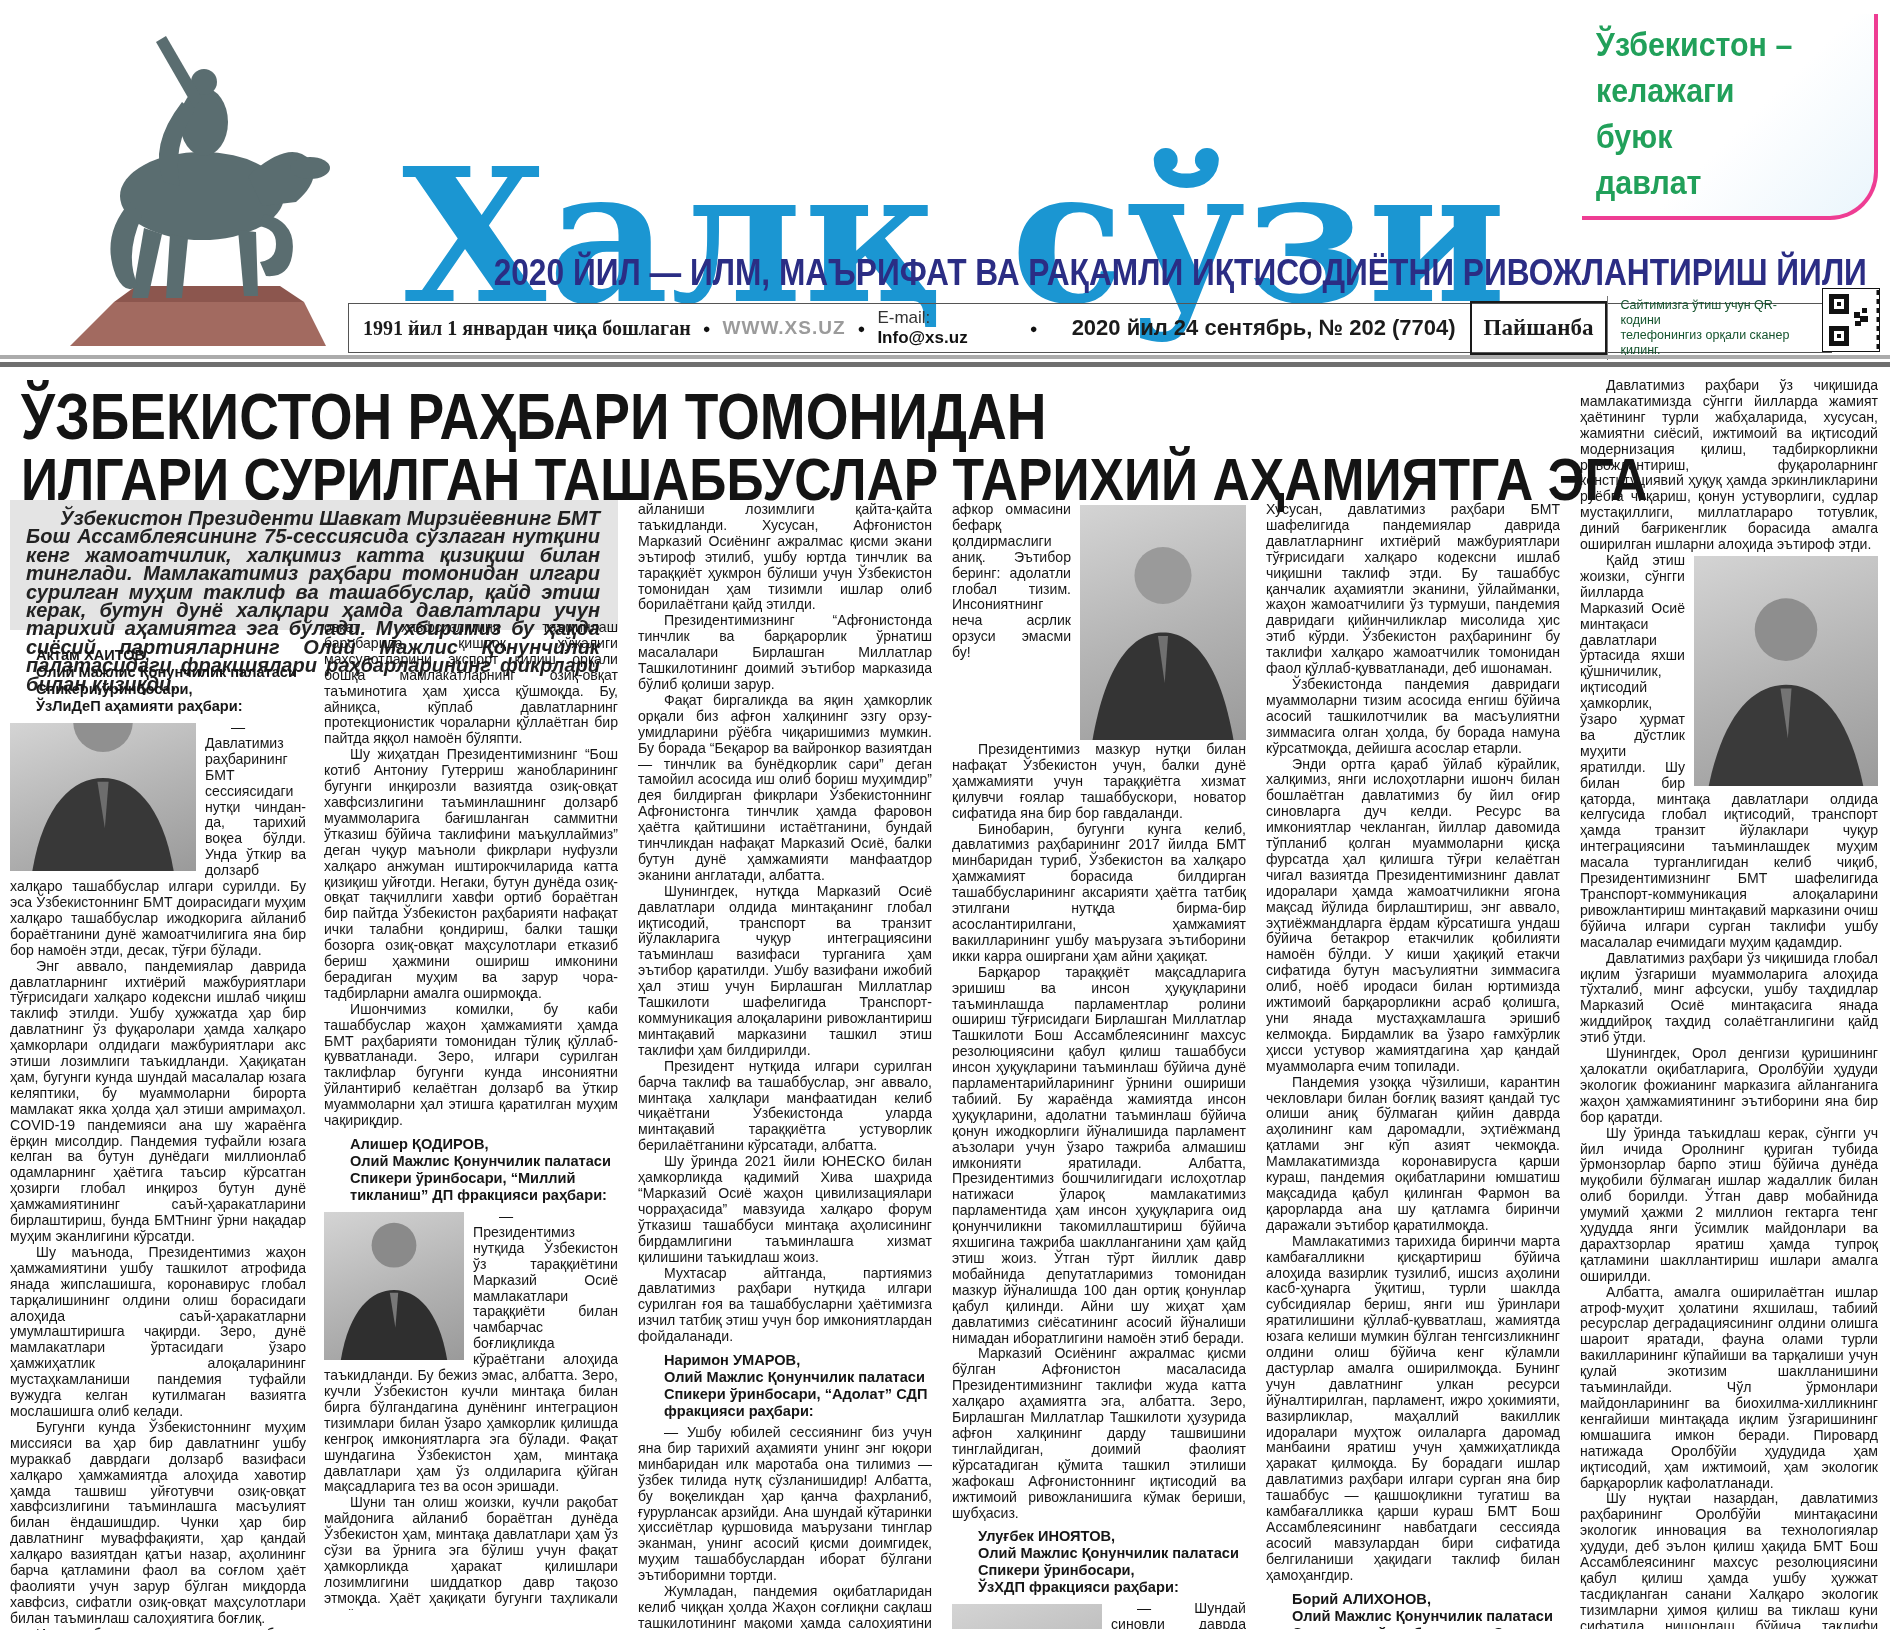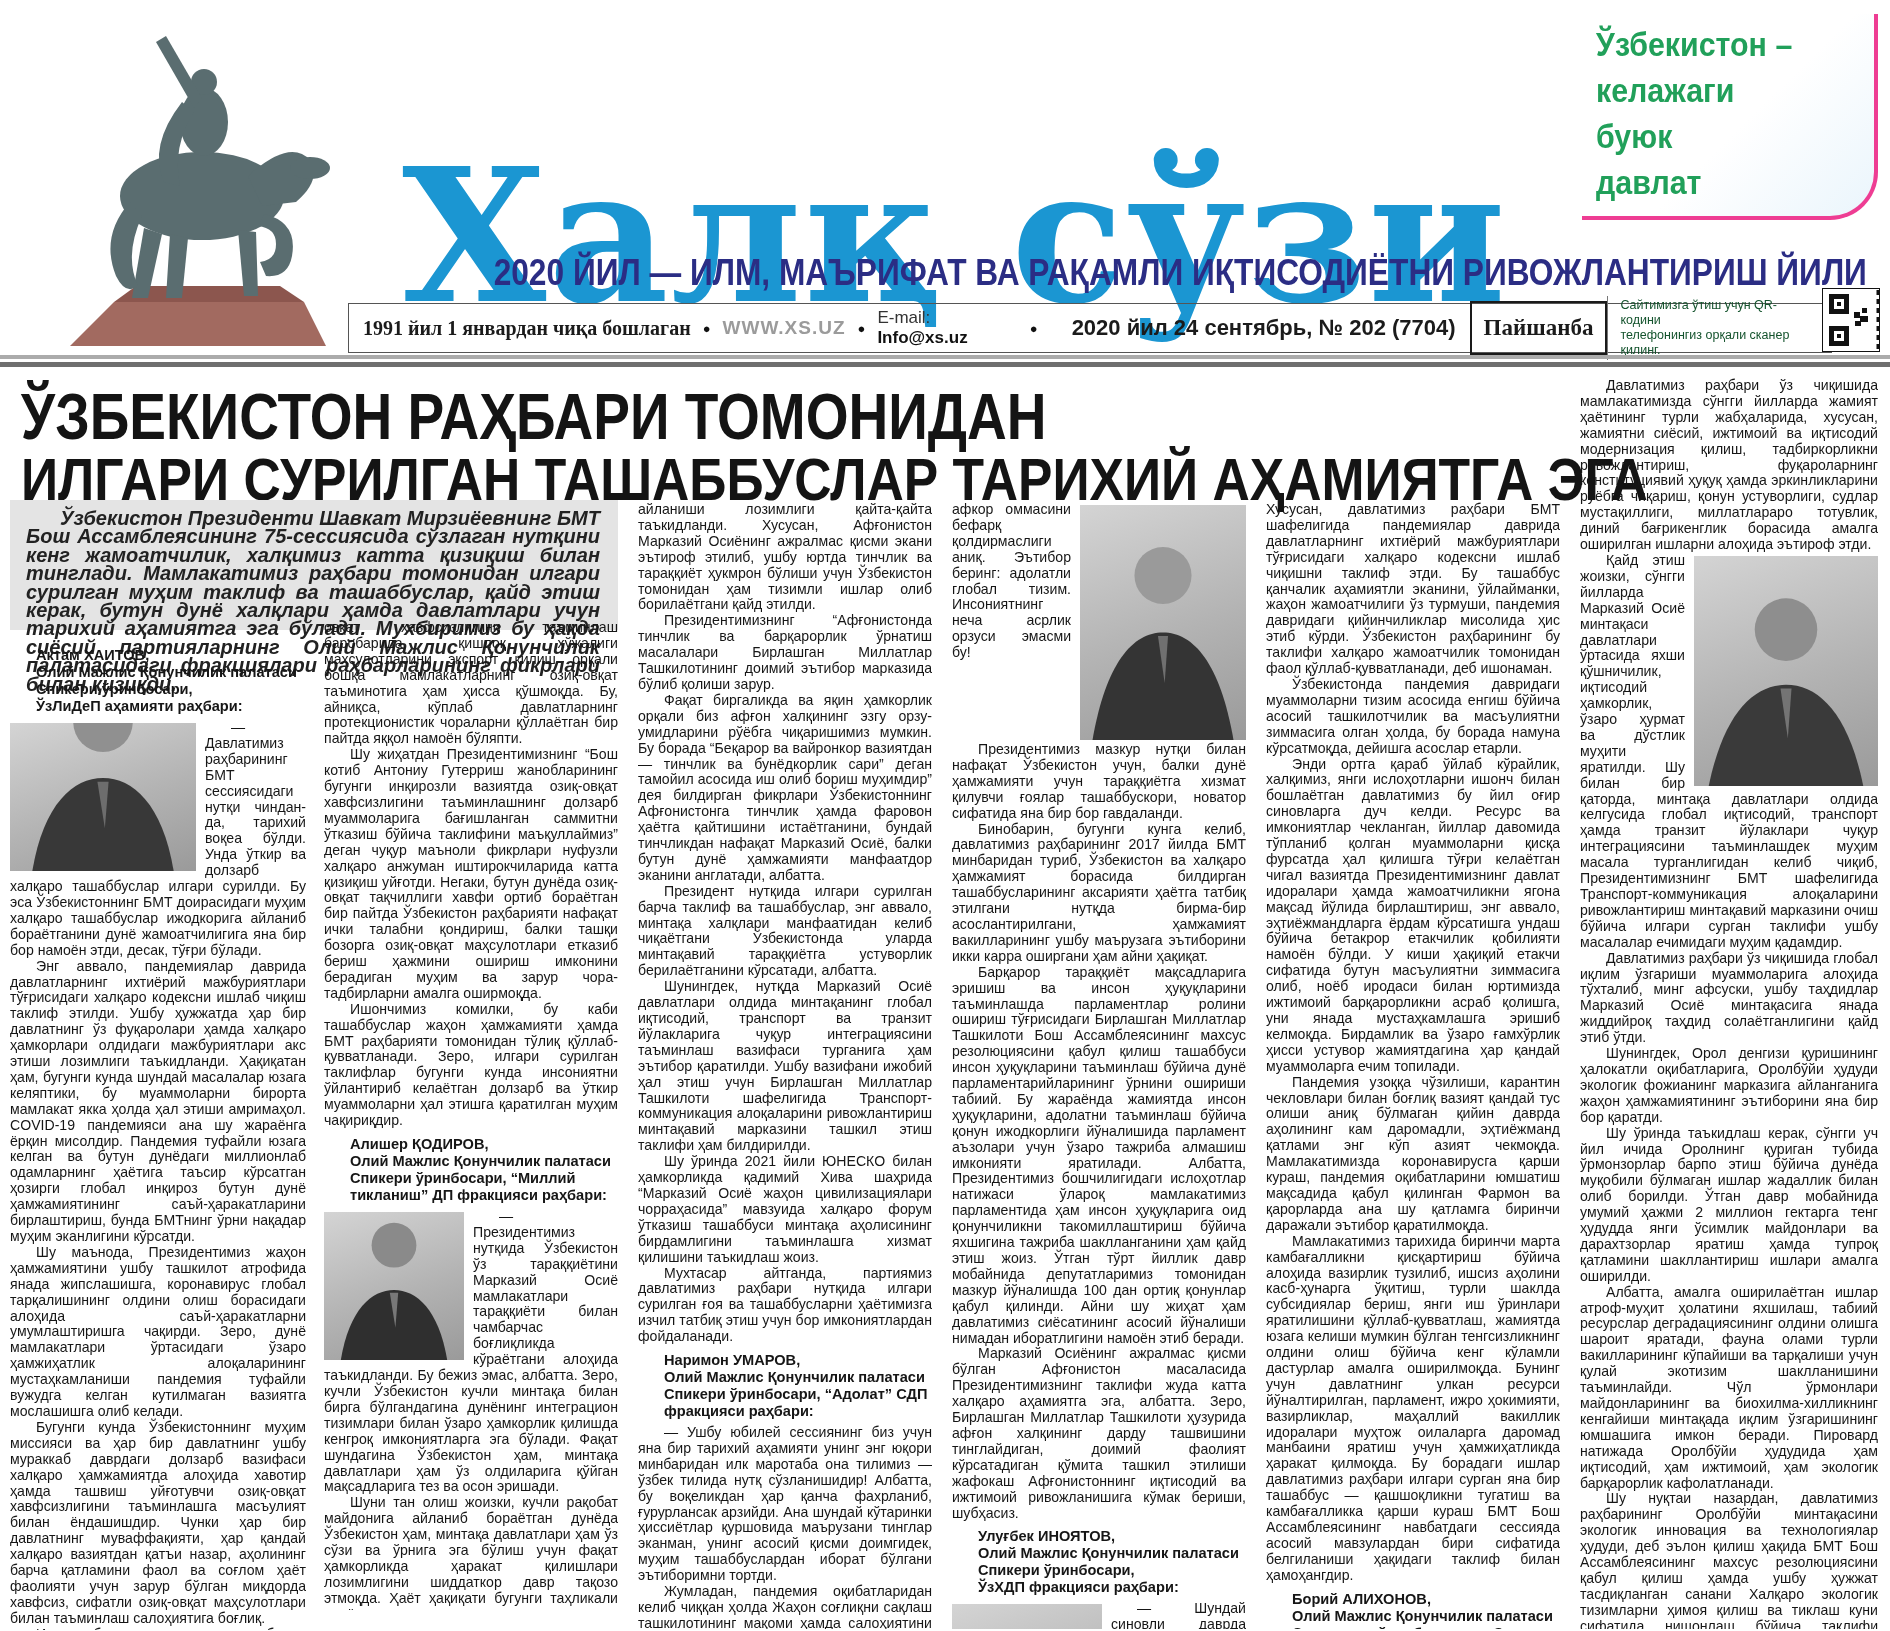--- a/index.html
+++ b/index.html
@@ -188,22 +188,22 @@
     </div>
     <p>— Президентимиз нутқида Ўзбекистон ўз тараққиётини Марказий Осиё мамлакатлари тараққиёти билан чамбарчас боғлиқликда кўраётгани алоҳида таъкидланди. Бу бежиз эмас, албатта. Зеро, кучли Ўзбекистон кучли минтақа билан бирга бўлгандагина дунёнинг интеграцион тизимлари билан ўзаро ҳамкорлик қилишда кенгроқ имкониятларга эга бўлади. Фақат шундагина Ўзбекистон ҳам, минтақа давлатлари ҳам ўз олдиларига қўйган мақсадларига тез ва осон эришади.</p>
     <p>Шуни тан олиш жоизки, кучли рақобат майдонига айланиб бораётган дунёда Ўзбекистон ҳам, минтақа давлатлари ҳам ўз сўзи ва ўрнига эга бўлиш учун фақат ҳамкорликда ҳаракат қилишлари лозимлигини шиддаткор давр тақозо этмоқда. Ҳаёт ҳақиқати бугунги таҳликали дунёда алоҳида-алоҳида ҳаракат қилган давлатларнинг муваффақиятга эришиши осон кечмаслигидан далолат беряпти.</p>
 
   </div>
 
   <div class="col c3">
     <p class="cont">айланиши лозимлиги қайта-қайта таъкидланди. Хусусан, Афғонистон Марказий Осиёнинг ажралмас қисми экани эътироф этилиб, ушбу юртда тинчлик ва тараққиёт ҳукмрон бўлиши учун Ўзбекистон томонидан ҳам тизимли ишлар олиб борилаётгани қайд этилди.</p>
     <p>Президентимизнинг “Афғонистонда тинчлик ва барқарорлик ўрнатиш масалалари Бирлашган Миллатлар Ташкилотининг доимий эътибор марказида бўлиб қолиши зарур.</p>
     <p>Фақат биргаликда ва яқин ҳамкорлик орқали биз афғон халқининг эзгу орзу-умидларини рўёбга чиқаришимиз мумкин. Бу борада “Беқарор ва вайронкор вазиятдан — тинчлик ва бунёдкорлик сари” деган тамойил асосида иш олиб бориш муҳимдир” дея билдирган фикрлари Ўзбекистоннинг Афғонистонга тинчлик ҳамда фаровон ҳаётга қайтишини истаётганини, бундай тинчликдан нафақат Марказий Осиё, балки бутун дунё ҳамжамияти манфаатдор эканини англатади, албатта.</p>
+    <p>Шунингдек, нутқда Марказий Осиё давлатлари олдида минтақанинг глобал иқтисодий, транспорт ва транзит йўлакларига чуқур интеграциясини таъминлаш вазифаси турганига ҳам эътибор қаратилди. Ушбу вазифани ижобий ҳал этиш учун Бирлашган Миллатлар Ташкилоти шафелигида Транспорт-коммуникация алоқаларини ривожлантириш минтақавий марказини ташкил этиш таклифи ҳам билдирилди.</p>
     <p>Президент нутқида илгари сурилган барча таклиф ва ташаббуслар, энг аввало, минтақа халқлари манфаатидан келиб чиқаётгани Ўзбекистонда уларда минтақавий тараққиётга устуворлик берилаётганини кўрсатади, албатта.</p>
-    <p>Шунингдек, нутқда Марказий Осиё давлатлари олдида минтақанинг глобал иқтисодий, транспорт ва транзит йўлакларига чуқур интеграциясини таъминлаш вазифаси турганига ҳам эътибор қаратилди. Ушбу вазифани ижобий ҳал этиш учун Бирлашган Миллатлар Ташкилоти шафелигида Транспорт-коммуникация алоқаларини ривожлантириш минтақавий марказини ташкил этиш таклифи ҳам билдирилди.</p>
     <p>Шу ўринда 2021 йили ЮНЕСКО билан ҳамкорликда қадимий Хива шаҳрида “Марказий Осиё жаҳон цивилизациялари чорраҳасида” мавзуида халқаро форум ўтказиш ташаббуси минтақа аҳолисининг бирдамлигини таъминлашга хизмат қилишини таъкидлаш жоиз.</p>
     <p>Мухтасар айтганда, партиямиз давлатимиз раҳбари нутқида илгари сурилган ғоя ва ташаббусларни ҳаётимизга изчил татбиқ этиш учун бор имкониятлардан фойдаланади.</p>
     <div class="speaker">
       <div>Наримон УМАРОВ,</div>
         <div>Олий Мажлис Қонунчилик палатаси</div>
       <div>Спикери ўринбосари, “Адолат” СДП</div>
         <div>фракцияси раҳбари:</div>
     </div>
     <p>— Ушбу юбилей сессиянинг биз учун яна бир тарихий аҳамияти унинг энг юқори минбаридан илк маротаба она тилимиз — ўзбек тилида нутқ сўзланишидир! Албатта, бу воқеликдан ҳар қанча фахрланиб, ғурурлансак арзийди. Ана шундай кўтаринки ҳиссиётлар қуршовида маърузани тинглар эканман, унинг асосий қисми доимгидек, муҳим ташаббуслардан иборат бўлгани эътиборимни тортди.</p>
     <p>Жумладан, пандемия оқибатларидан келиб чиққан ҳолда Жаҳон соғлиқни сақлаш ташкилотининг мақоми ҳамда салоҳиятини ошириш, ваколатларини кенгайтириш таклифи ўртага ташланди. Бунинг бош мақсади эса “ҳар бир инсоннинг асосий ҳуқуқ ва эркинликларини, саломатлиги ва фаровонлигини таъминлайдиган адолатли глобал тизимни биргаликда яратиш” тамойили бутун</p>

